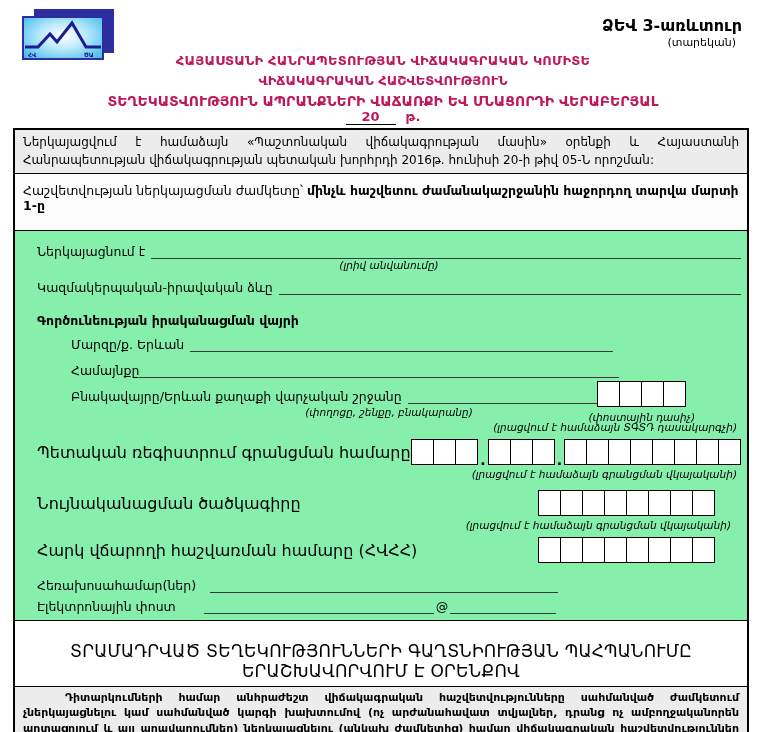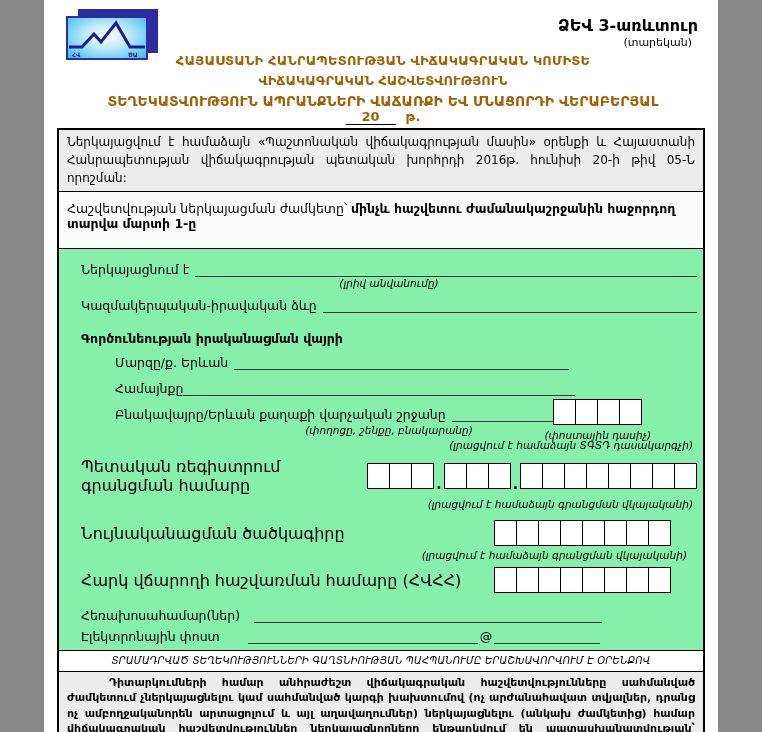--- a/index.html
+++ b/index.html
@@ -1,33 +1,33 @@
 <!DOCTYPE html>
 <html><head>
 <meta charset="utf-8">
 <style>
   html,body{margin:0;padding:0;}
   body{font-family:"DejaVu Sans",sans-serif;background:#888;}
-  .page{position:relative;width:674px;height:732px;background:#ffffff;overflow:hidden;margin:0 auto;}
+  .page{position:relative;width:762px;height:732px;background:#ffffff;overflow:hidden;margin:0 auto;}
 
   
   .logo{position:absolute;left:22px;top:9px;width:96px;height:56px;}
   .logo .shadow{position:absolute;left:12px;top:0;width:80px;height:44px;background:#2d2da0;}
   .logo .front{position:absolute;left:0;top:7px;width:82px;height:44px;
     background:radial-gradient(ellipse at 50% 45%, #ffffff 0%, #bfeafc 40%, #6fcdf3 75%, #46b4e6 100%);
     border:2px solid #2d2da0;box-sizing:border-box;}
   .logo svg{position:absolute;left:0;top:7px;}
   .logo .corner{position:absolute;font-size:6px;color:#14147a;top:42px;font-weight:bold;}
   .logo .cl{left:6px;} .logo .cr{left:62px;}
 
   .formcode{position:absolute;right:20px;top:16px;text-align:right;}
   .formcode .code{font-size:16px;font-weight:bold;color:#000;}
   .formcode .period{font-size:11px;margin-top:1px;padding-right:6px;}
 
-  .headcenter{position:absolute;left:4px;right:0;top:53px;text-align:center;color:#a16207;}
+  .headcenter{position:absolute;left:4px;right:0;top:53px;text-align:center;color:#be185d;}
   .headcenter .l1{font-size:13px;font-weight:bold;letter-spacing:0.2px;}
   .headcenter .l2{font-size:13px;font-weight:bold;margin-top:5px;}
   .headcenter .l3{font-size:14px;font-weight:bold;margin-top:5px;}
   .yearline{margin-top:0;font-size:13px;font-weight:bold;}
   .yearline .yl{display:inline-block;width:50px;border-bottom:1px solid #000;text-align:center;}
   .yearline .ys{display:inline-block;margin-left:10px;}
 
   
   .formbox{position:absolute;left:13px;right:13px;top:128px;border:2px solid #000;}
   .row-legal{background:#ececec;border-bottom:1px solid #000;padding:3px 8px 4px 8px;
@@ -56,21 +56,21 @@
   .postal{position:absolute;top:150px;right:52px;text-align:center;}
   .postal .cellgroup{justify-content:center;}
   .postal .phint{font-size:10.5px;font-style:italic;margin-top:4px;white-space:nowrap;}
 
   .coderow{display:flex;justify-content:space-between;align-items:center;}
   .rhint{font-size:10.5px;font-style:italic;text-align:right;margin-top:3px;margin-right:4px;}
   .boxes-right26{margin-right:26px;}
   .fixline{border-bottom:1px solid #3a3a3a;height:15px;display:inline-block;}
 
   .row-conf{background:#ffffff;border-top:1px solid #000;text-align:center;
-    font-size:10px;padding:4px 4px 5px 4px;letter-spacing:0.2px;font-style:italic;}
+    font-size:17px;padding:20px 4px 5px 4px;letter-spacing:0.2px;}
   .row-warn{background:#ececec;border-top:1px solid #000;font-weight:bold;font-size:11px;
     line-height:1.4;text-align:justify;padding:3px 8px 5px 8px;text-indent:42px;}
 </style>
 </head>
 <body>
 
 <div class="page">
 
   <div class="logo">
     <div class="shadow"></div>

